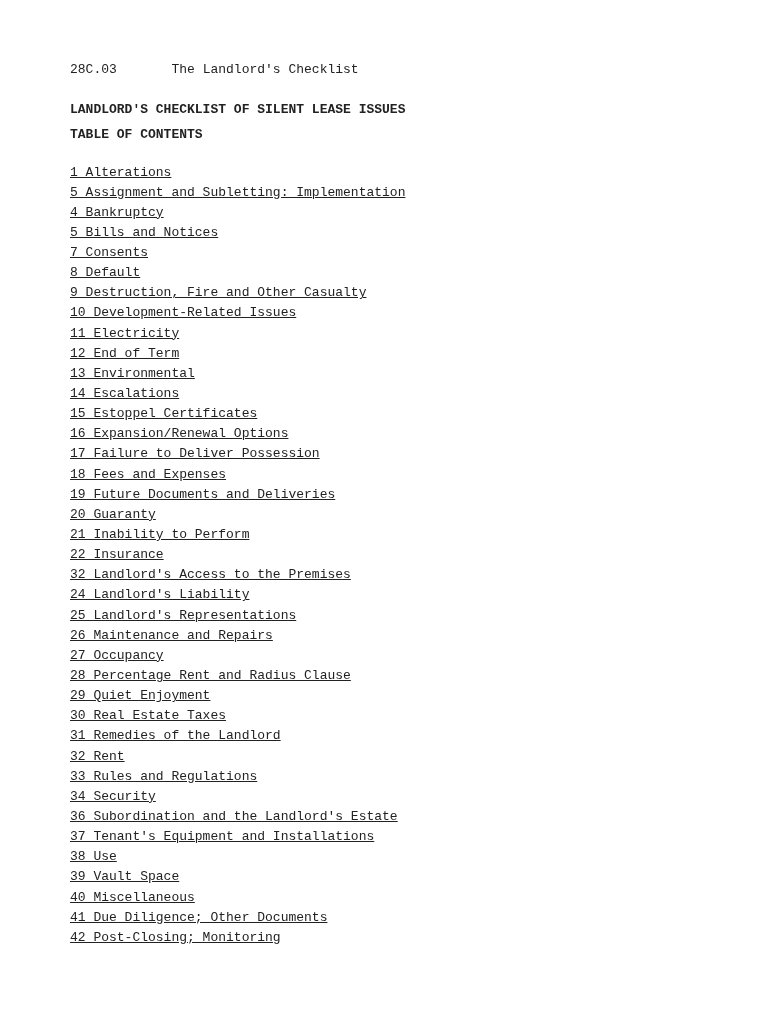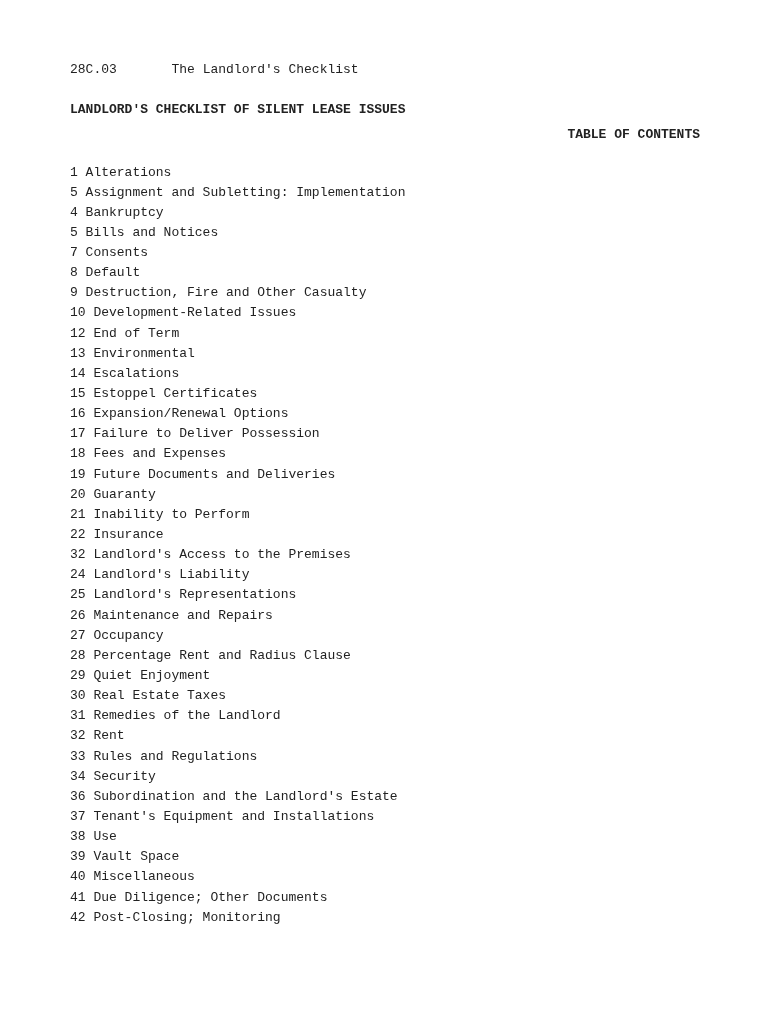--- a/index.html
+++ b/index.html
@@ -23,46 +23,48 @@
       margin-bottom: 20px;
     }
 
     .section-title {
       margin-bottom: 6px;
       font-weight: bold;
     }
 
     .toc-section {
       margin-bottom: 25px;
+      text-decoration: underline;
     }
 
     .toc-item {
       display: block;
       line-height: 1.55;
     }
   </style>
 </head>
 <body>
 
 <div class="doc-header">
   <span>28C.03</span>&nbsp;&nbsp;&nbsp;&nbsp;&nbsp;&nbsp;&nbsp;<span>The Landlord's Checklist</span>
 </div>
 
 <div class="section-title">LANDLORD'S CHECKLIST OF SILENT LEASE ISSUES</div>
-<div class="section-title" style="margin-bottom: 18px; text-align: right;">TABLE OF CONTENTS</div>
+<div class="section-title" style="margin-bottom: 18px;">TABLE OF CONTENTS</div>
 
 <div class="toc-section">
 <span class="toc-item">1 Alterations</span>
     <span class="toc-item">5 Assignment and Subletting: Implementation</span>
     <span class="toc-item">4 Bankruptcy</span>
     <span class="toc-item">5 Bills and Notices</span>
     <span class="toc-item">7 Consents</span>
     <span class="toc-item">8 Default</span>
     <span class="toc-item">9 Destruction, Fire and Other Casualty</span>
     <span class="toc-item">10 Development-Related Issues</span>
+    <span class="toc-item">11 Electricity</span>
     <span class="toc-item">12 End of Term</span>
     <span class="toc-item">13 Environmental</span>
     <span class="toc-item">14 Escalations</span>
     <span class="toc-item">15 Estoppel Certificates</span>
     <span class="toc-item">16 Expansion/Renewal Options</span>
     <span class="toc-item">17 Failure to Deliver Possession</span>
     <span class="toc-item">18 Fees and Expenses</span>
     <span class="toc-item">19 Future Documents and Deliveries</span>
     <span class="toc-item">20 Guaranty</span>
     <span class="toc-item">21 Inability to Perform</span>

